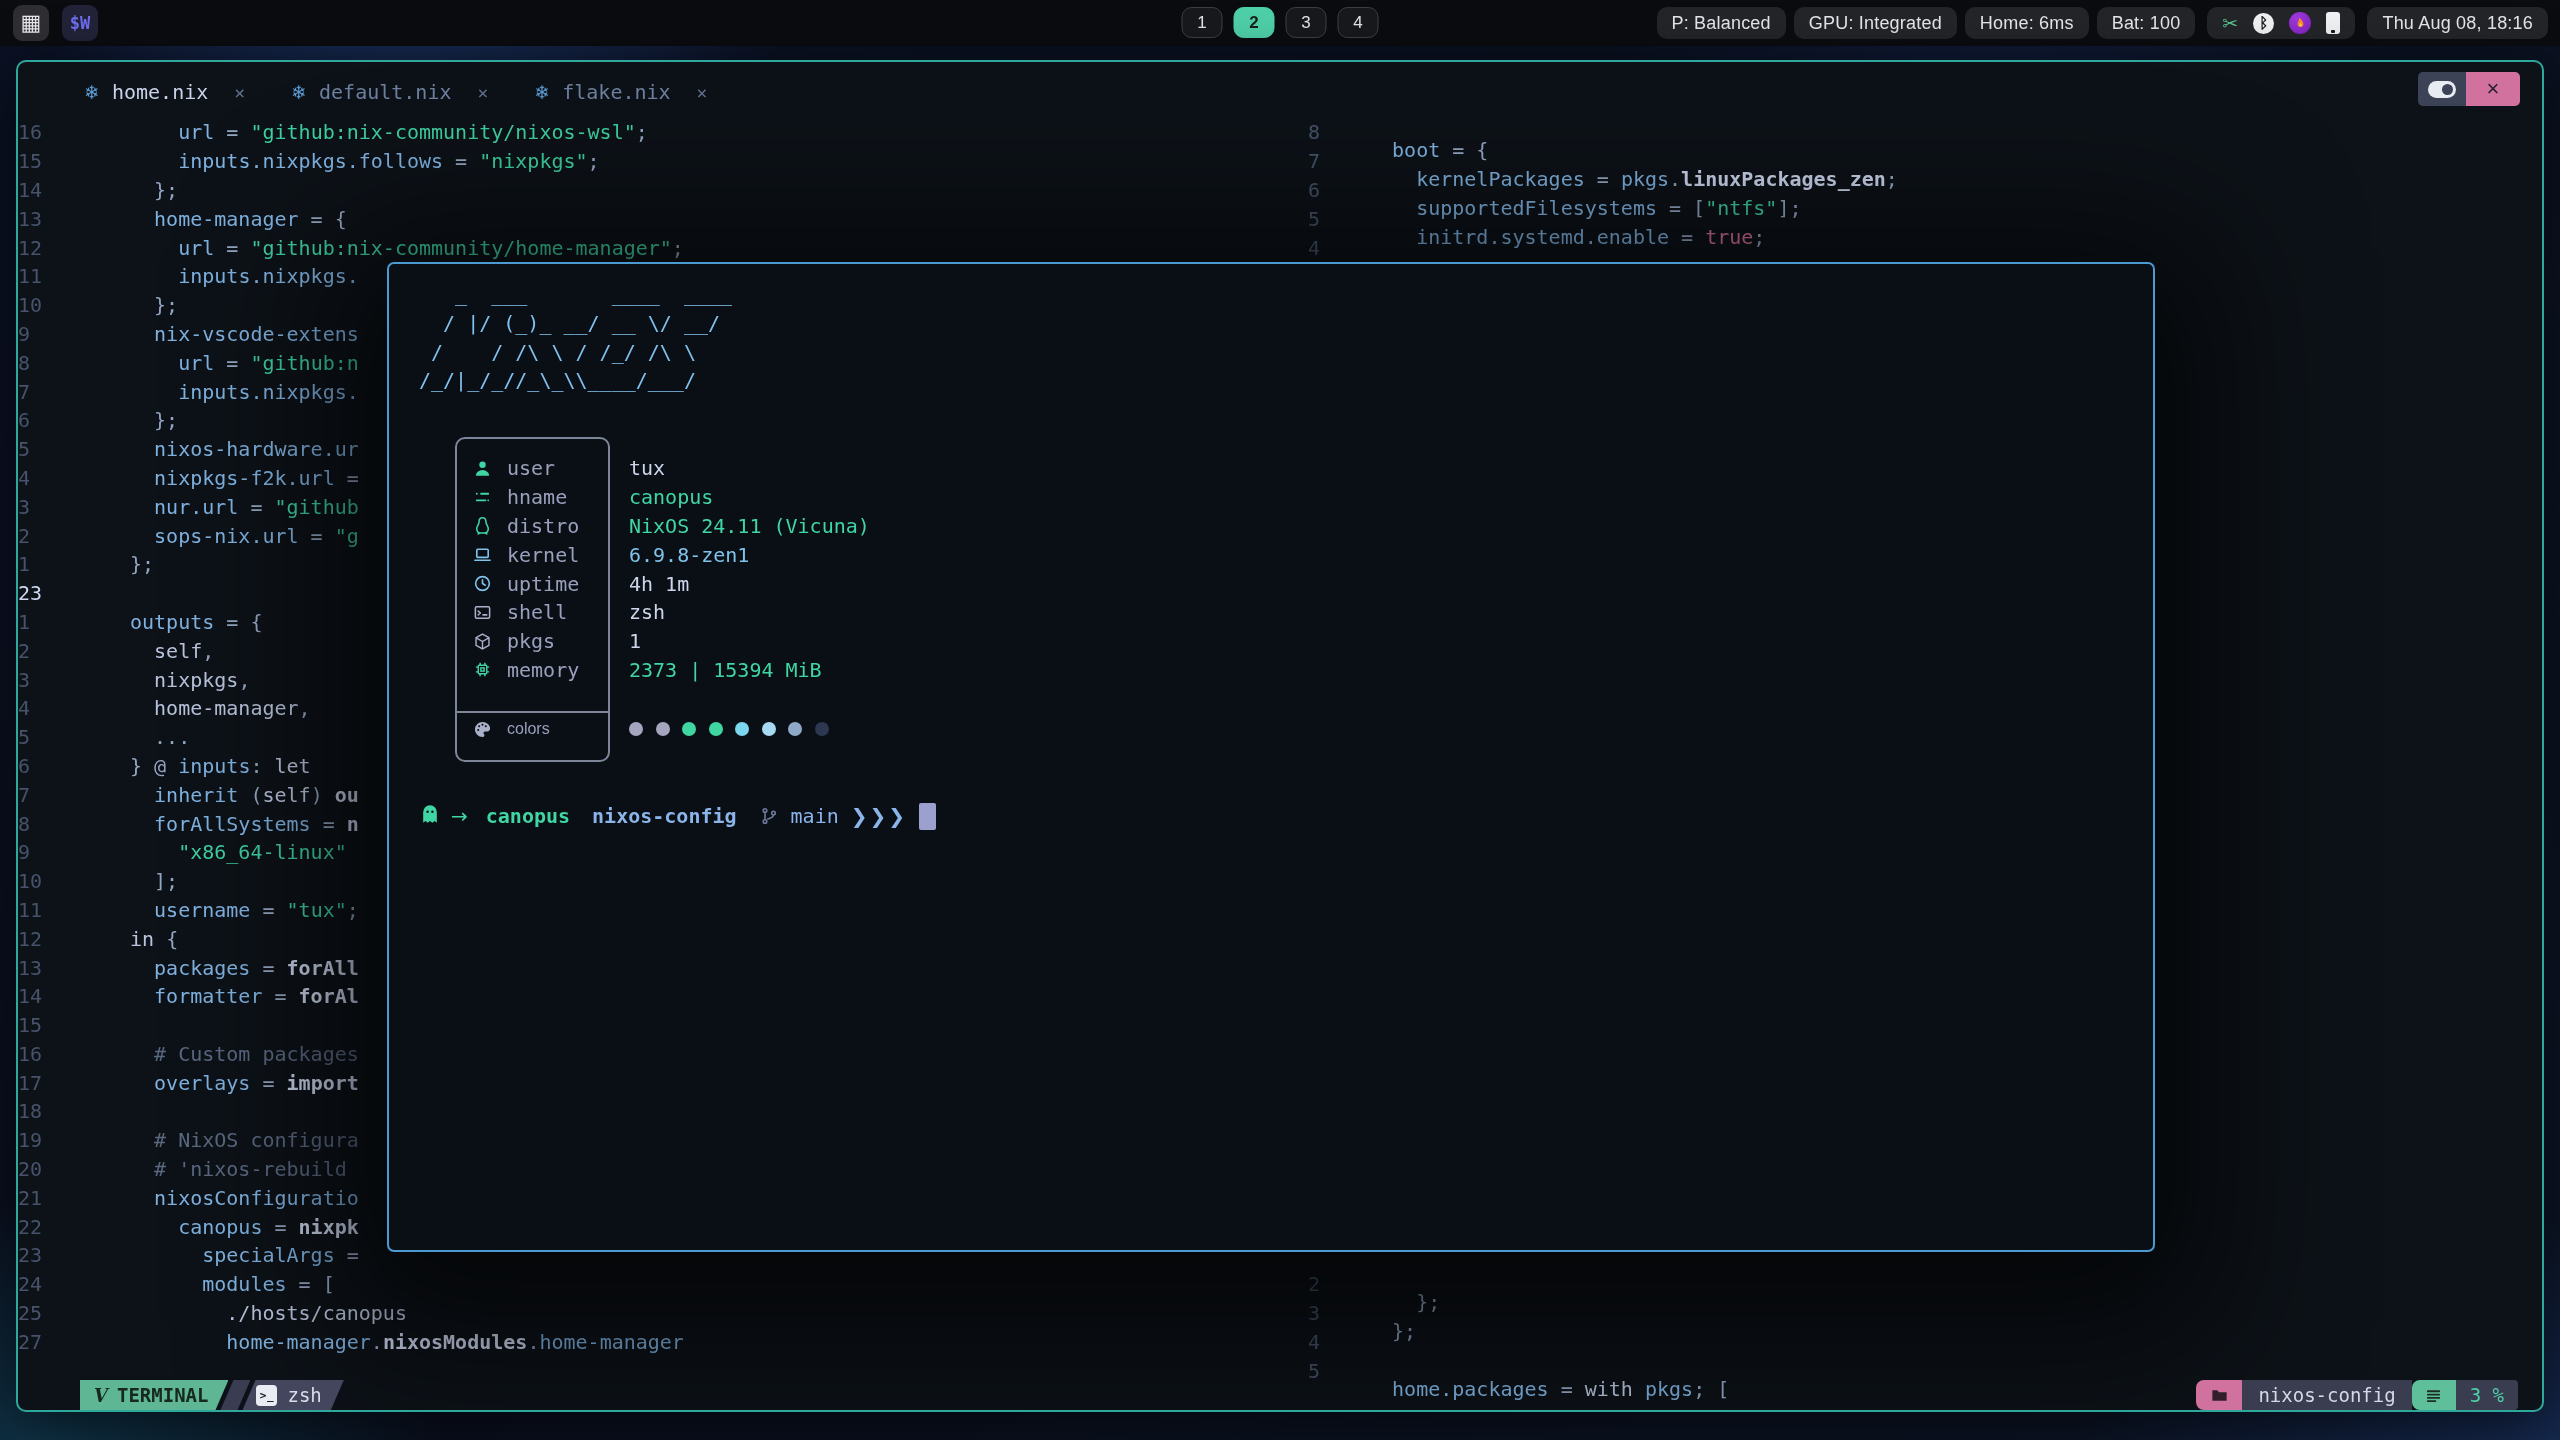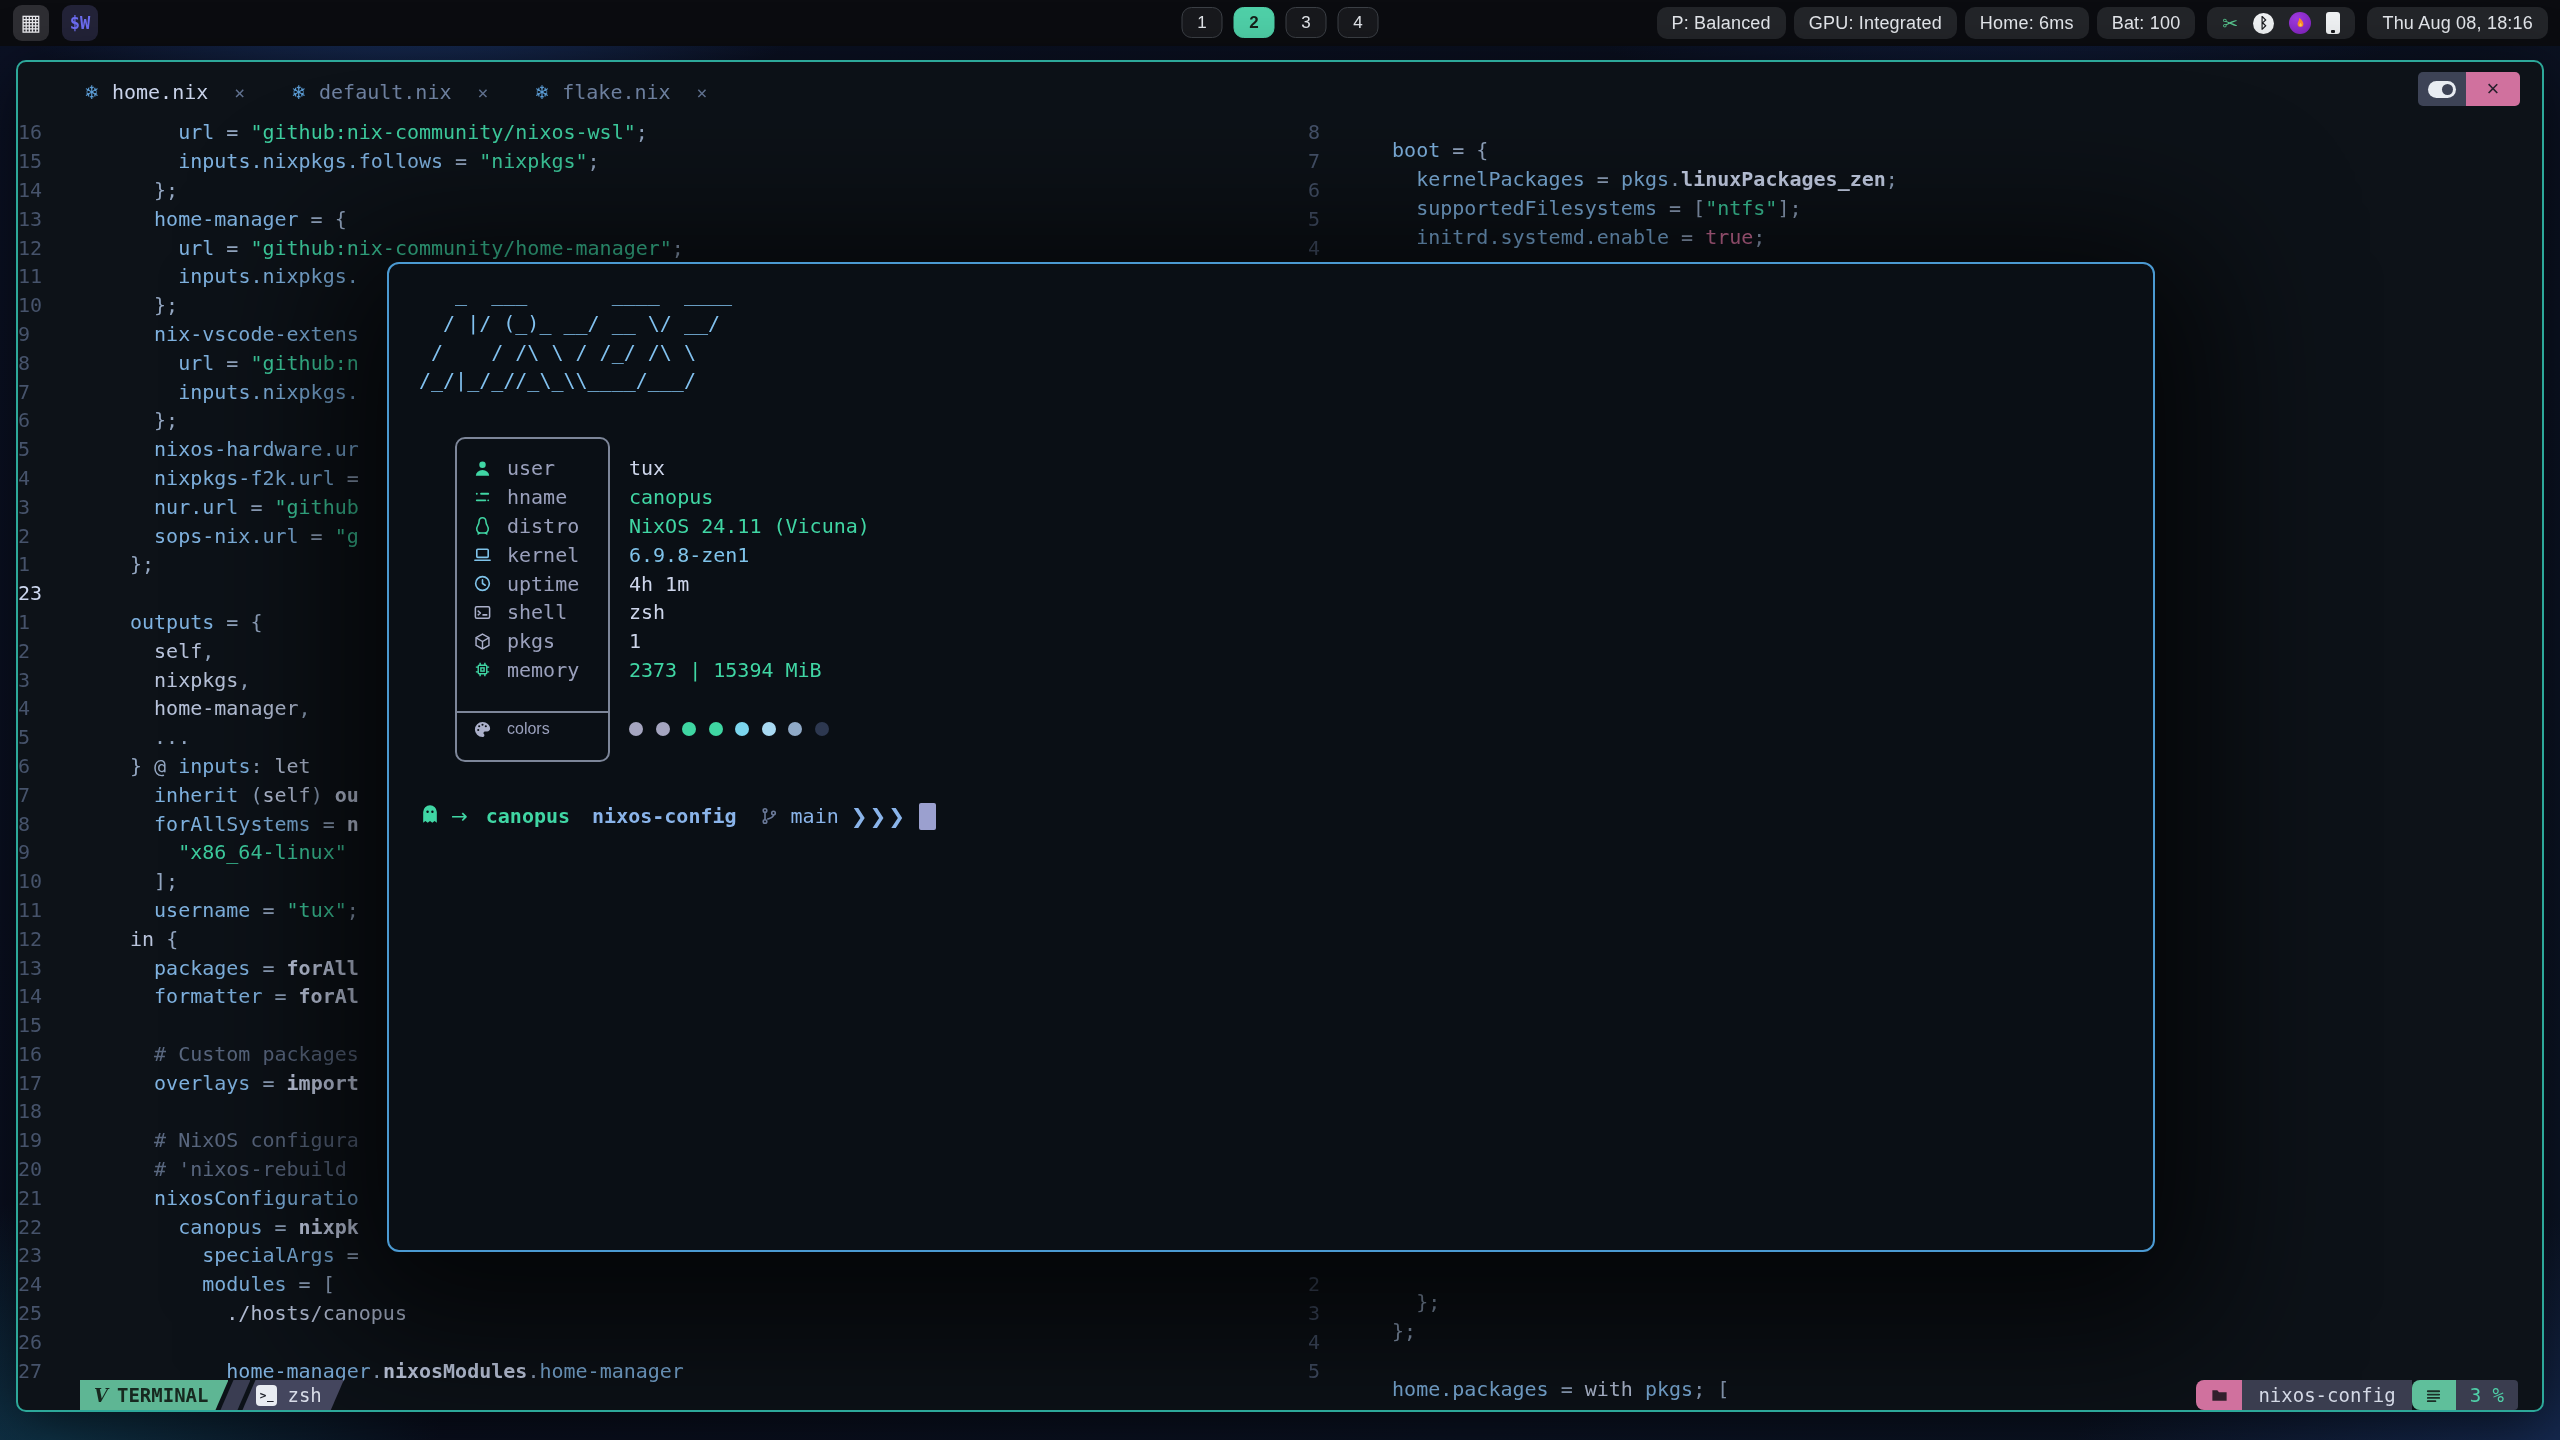--- a/index.html
+++ b/index.html
@@ -60,21 +60,21 @@
   #rpane-top .code, #rpane-bot .code { margin-left:20px;margin-top:36px; }
   .p  { color:#94a7c2; }
   .id { color:#7fb2e0; }
   .st { color:#3ecfa0; }
   .cm { color:#5a6880; }
   .wb { color:#ccd6ee; font-weight:bold; }
   .pk { color:#d6729f; }
   .fg { color:#b9c4dc; }
 
   
-  #float { position:absolute; left:369px; top:200px; width:1768px; height:990px; background:#0a0f15; border:2px solid #4b9ad2; border-radius:12px; box-shadow:0 30px 150px 50px rgba(0,0,0,.72); }
+  #float { position:absolute; left:369px; top:200px; width:1768px; height:990px; background:#0a0f15; border:2px solid #4b9ad2; border-radius:7px; box-shadow:0 30px 150px 50px rgba(0,0,0,.72); }
   #ascii { position:absolute; left:30px; top:16px; color:#82c2f0; font-family:"DejaVu Sans Mono",monospace; font-size:20px; line-height:28.8px; white-space:pre; }
   #fetch-box { position:absolute; left:66px; top:173px; width:155px; height:325px; border:2px solid #7d8699; border-radius:10px; }
   #fetch-box .divider { position:absolute; left:0; right:0; top:272px; border-top:2px solid #7d8699; }
   #fetch-rows { position:absolute; left:84px; top:190px; }
   .frow { height:28.8px; display:flex; align-items:center; font-family:"DejaVu Sans Mono",monospace; font-size:20px; }
   .ficon { width:34px; flex:none; display:flex; align-items:center; }
   .ficon svg { width:19px; height:19px; }
   .flabel { width:122px; flex:none; color:#9aa0bc; }
   .fval { white-space:pre; }
   .ic-teal { color:#40d6a4; } .ic-blue { color:#7fc3ea; } .ic-lav { color:#abb0ca; }
@@ -218,21 +218,20 @@
       <div class="cl"><span class="ln">16</span><span class="code"><span class="cm">  # Custom packages</span></span></div>
       <div class="cl"><span class="ln">17</span><span class="code"><span class="id">  overlays</span><span class="p"> = </span><span class="wb">import</span></span></div>
       <div class="cl"><span class="ln">18</span><span class="code"></span></div>
       <div class="cl"><span class="ln">19</span><span class="code"><span class="cm">  # NixOS configura</span></span></div>
       <div class="cl"><span class="ln">20</span><span class="code"><span class="cm">  # 'nixos-rebuild</span></span></div>
       <div class="cl"><span class="ln">21</span><span class="code"><span class="id">  nixosConfiguratio</span></span></div>
       <div class="cl"><span class="ln">22</span><span class="code"><span class="id">    canopus</span><span class="p"> = </span><span class="wb">nixpk</span></span></div>
       <div class="cl"><span class="ln">23</span><span class="code"><span class="id">      specialArgs</span><span class="p"> =</span></span></div>
       <div class="cl"><span class="ln">24</span><span class="code"><span class="id">      modules</span><span class="p"> = [</span></span></div>
       <div class="cl"><span class="ln">25</span><span class="code"><span class="fg">        ./hosts/canopus</span></span></div>
-      <div class="cl"><span class="ln">26</span><span class="code"></span></div>
       <div class="cl"><span class="ln">27</span><span class="code"><span class="id">        home-manager</span><span class="p">.</span><span class="wb">nixosModules</span><span class="p">.</span><span class="id">home-manager</span></span></div>
     </div>
   <div class="pane" id="rpane-top" style="left:1290px; top:56px;">
       <div class="cl"><span class="ln">8</span><span class="code"><span class="id">  boot</span><span class="p"> = {</span></span></div>
       <div class="cl"><span class="ln">7</span><span class="code"><span class="id">    kernelPackages</span><span class="p"> = </span><span class="id">pkgs</span><span class="p">.</span><span class="wb">linuxPackages_zen</span><span class="p">;</span></span></div>
       <div class="cl"><span class="ln">6</span><span class="code"><span class="id">    supportedFilesystems</span><span class="p"> = [</span><span class="st">"ntfs"</span><span class="p">];</span></span></div>
       <div class="cl"><span class="ln">5</span><span class="code"><span class="id">    initrd.systemd.enable</span><span class="p"> = </span><span class="pk">true</span><span class="p">;</span></span></div>
       <div class="cl"><span class="ln">4</span><span class="code"></span></div>
     </div>
   <div class="pane" id="rpane-bot" style="left:1290px; top:1208px;">

